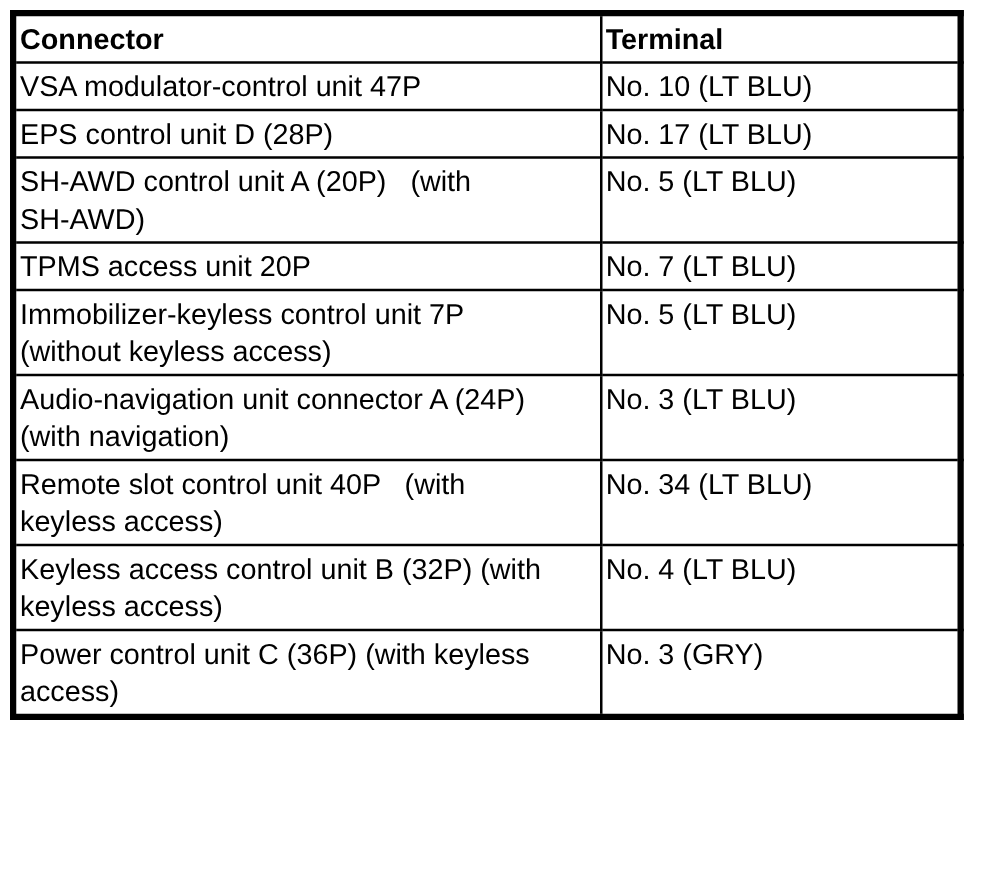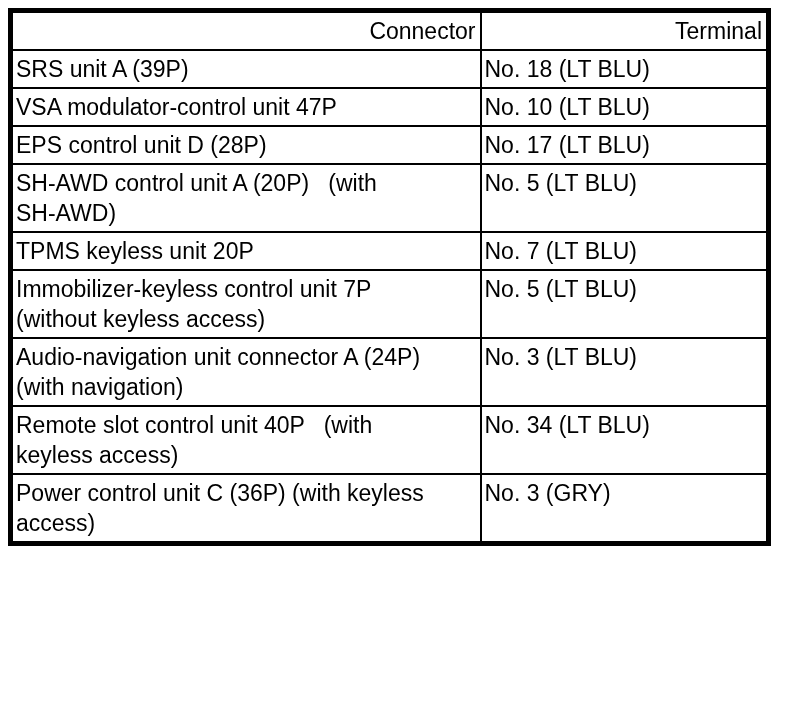--- a/index.html
+++ b/index.html
@@ -28,22 +28,22 @@
   col.col-connector { width: 470px; }
   col.col-terminal  { width: 288px; }
   th, td {
     border: 2px solid #000000;
     vertical-align: top;
     line-height: 30px;
     padding: 3px 4px 3px 3px;
     overflow: hidden;
   }
   th {
-    font-weight: normal;
-    text-align: right;
+    font-weight: bold;
+    text-align: left;
     height: 30px;
   }
   td.connector-cell {
     white-space: pre-wrap;
     text-align: left;
   }
   td.terminal-cell {
     white-space: nowrap;
     text-align: left;
   }
@@ -57,43 +57,39 @@
       <col class="col-connector">
       <col class="col-terminal">
     </colgroup>
     <thead>
       <tr>
         <th>Connector</th>
         <th>Terminal</th>
       </tr>
     </thead>
     <tbody>
-  <tr>
-    <td class="connector-cell">SRS unit A (39P)</td>
-    <td class="terminal-cell">No. 18 (LT BLU)</td>
-  </tr>
 
   <tr>
     <td class="connector-cell">VSA modulator-control unit 47P</td>
     <td class="terminal-cell">No. 10 (LT BLU)</td>
   </tr>
 
   <tr>
     <td class="connector-cell">EPS control unit D (28P)</td>
     <td class="terminal-cell">No. 17 (LT BLU)</td>
   </tr>
 
   <tr>
     <td class="connector-cell">SH-AWD control unit A (20P)   (with
 SH-AWD)</td>
     <td class="terminal-cell">No. 5 (LT BLU)</td>
   </tr>
 
   <tr>
-    <td class="connector-cell">TPMS keyless unit 20P</td>
+    <td class="connector-cell">TPMS access unit 20P</td>
     <td class="terminal-cell">No. 7 (LT BLU)</td>
   </tr>
 
   <tr>
     <td class="connector-cell">Immobilizer-keyless control unit 7P
 (without keyless access)</td>
     <td class="terminal-cell">No. 5 (LT BLU)</td>
   </tr>
 
 
@@ -103,20 +99,25 @@
     <td class="terminal-cell">No. 3 (LT BLU)</td>
   </tr>
 
 
   <tr>
     <td class="connector-cell">Remote slot control unit 40P   (with
 keyless access)</td>
     <td class="terminal-cell">No. 34 (LT BLU)</td>
   </tr>
 
+  <tr>
+    <td class="connector-cell">Keyless access control unit B (32P) (with
+keyless access)</td>
+    <td class="terminal-cell">No. 4 (LT BLU)</td>
+  </tr>
 
   <tr>
     <td class="connector-cell">Power control unit C (36P) (with keyless
 access)</td>
     <td class="terminal-cell">No. 3 (GRY)</td>
   </tr>
 </tbody>
   </table>
 </div>
 

